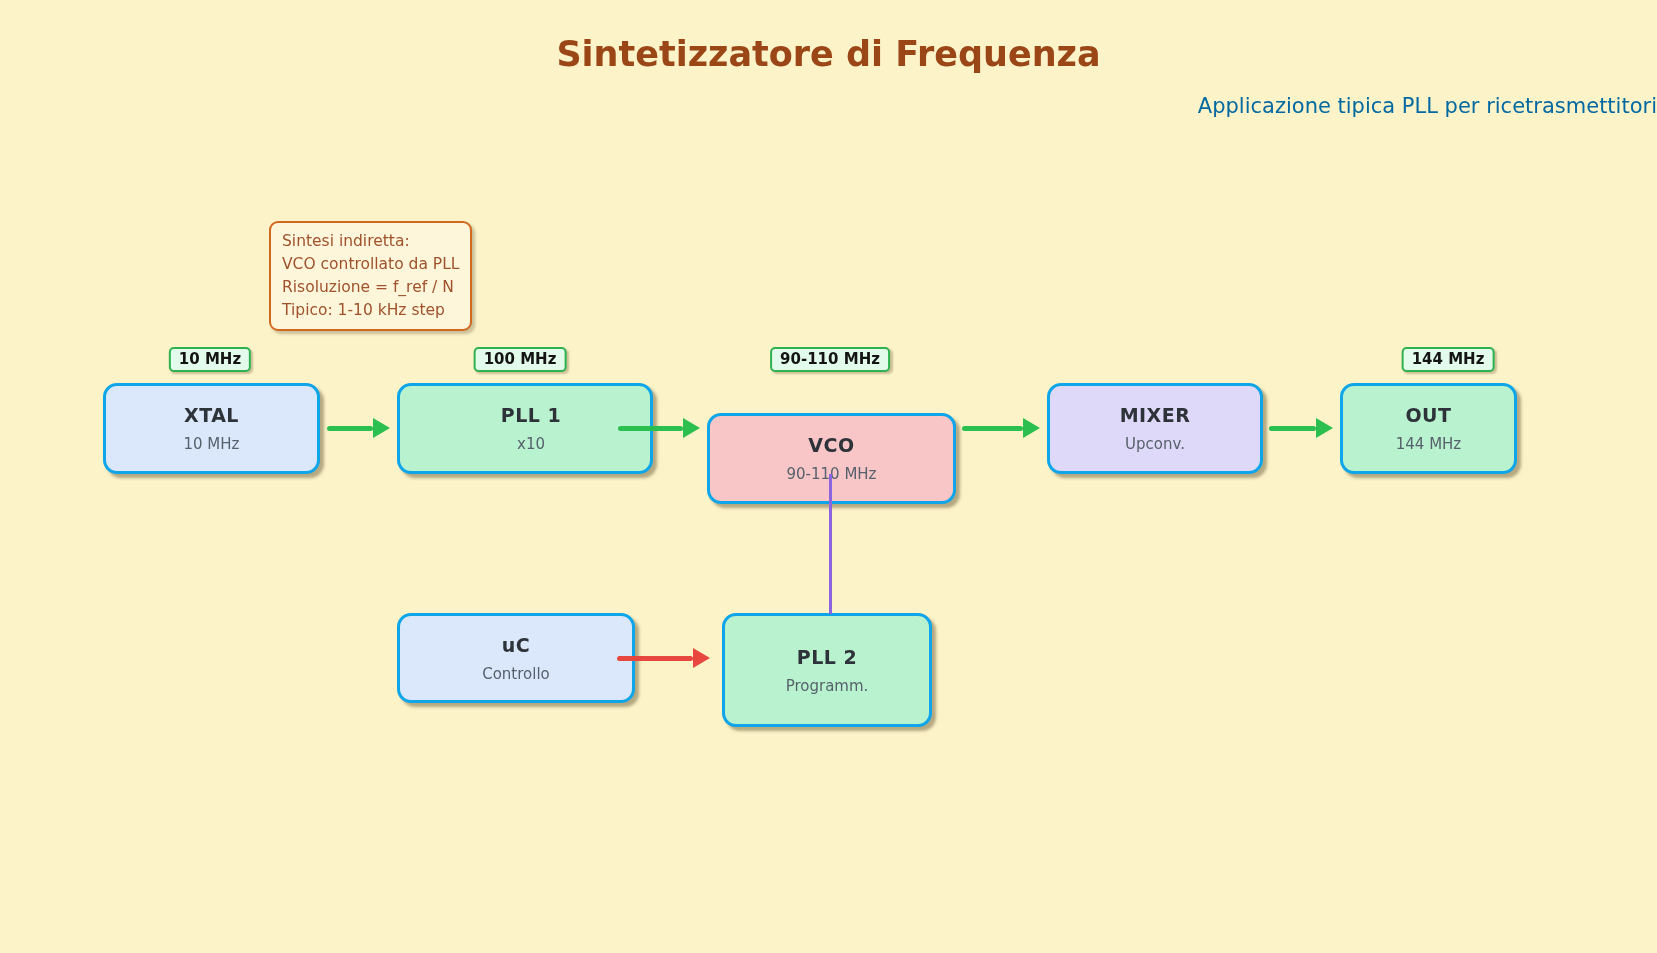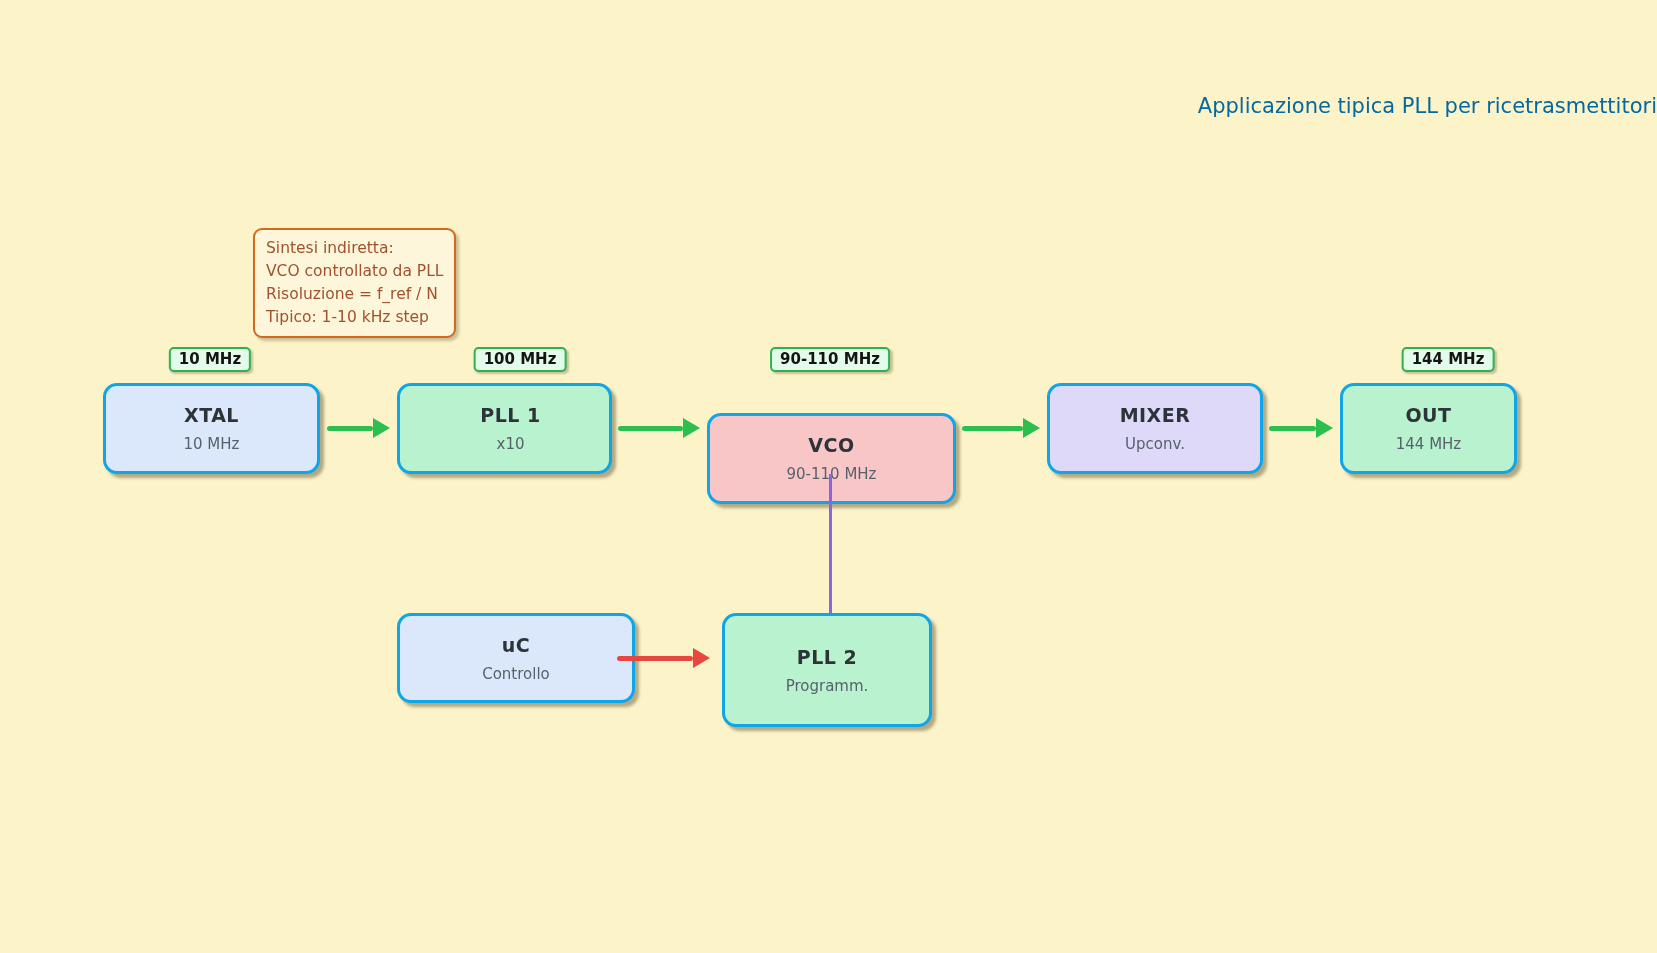--- a/index.html
+++ b/index.html
@@ -31,33 +31,32 @@
     position: absolute;
     top: 94px;
     left: 0;
     width: 100%;
     text-align: right;
     font-size: 21px;
     color: #0369a1;
   }
   .note-box {
     position: absolute;
-    left: 253px;
+    left: 269px;
     top: 221px;
     box-sizing: border-box;
     padding: 7px 11px;
     background: #fdf6da;
     border: 2px solid #d2691e;
     border-radius: 9px;
     color: #a0522d;
     font-size: 15.5px;
     line-height: 23px;
     white-space: nowrap;
     box-shadow: 3px 3px 3px rgba(110, 95, 60, 0.35);
-    margin-top: 7px;
   }
   .block {
     position: absolute;
     box-sizing: border-box;
     height: 91px;
     border: 3px solid #0ea5e9;
     border-radius: 14px;
     display: flex;
     flex-direction: column;
     align-items: center;
@@ -122,40 +121,41 @@
     width: 3px;
     height: 140px;
     background: #8d64e0;
   }
 </style>
 </head>
 <body>
 
 <div class="canvas">
 
+  <h1 class="page-title">Sintetizzatore di Frequenza</h1>
   <div class="page-subtitle">Applicazione tipica PLL per ricetrasmettitori</div>
 
   <div class="note-box">
     <div>Sintesi indiretta:</div>
     <div>VCO controllato da PLL</div>
     <div>Risoluzione = f_ref / N</div>
     <div>Tipico: 1-10 kHz step</div>
   </div>
 
   <div class="badge" style="left:210px;">10 MHz</div>
   <div class="badge" style="left:504px;margin-left:16px;">100 MHz</div>
   <div class="badge" style="left:830px;">90-110 MHz</div>
   <div class="badge" style="left:1448px;">144 MHz</div>
 
   <div class="block fill-blue" style="left:103px; top:383px; width:217px;">
     <div class="block-title">XTAL</div>
     <div class="block-sub">10 MHz</div>
   </div>
 
-  <div class="block fill-green" style="left:397px; top:383px; width:215px;padding-left:12px;">
+  <div class="block fill-green" style="left:397px; top:383px; width:256px;padding-left:12px;">
     <div class="block-title">PLL 1</div>
     <div class="block-sub">x10</div>
   </div>
 
   <div class="block fill-pink" style="left:707px; top:383px; width:249px;margin-top:30px;">
     <div class="block-title">VCO</div>
     <div class="block-sub">90-110 MHz</div>
   </div>
 
   <div class="block fill-purple" style="left:1047px; top:383px; width:216px;">

